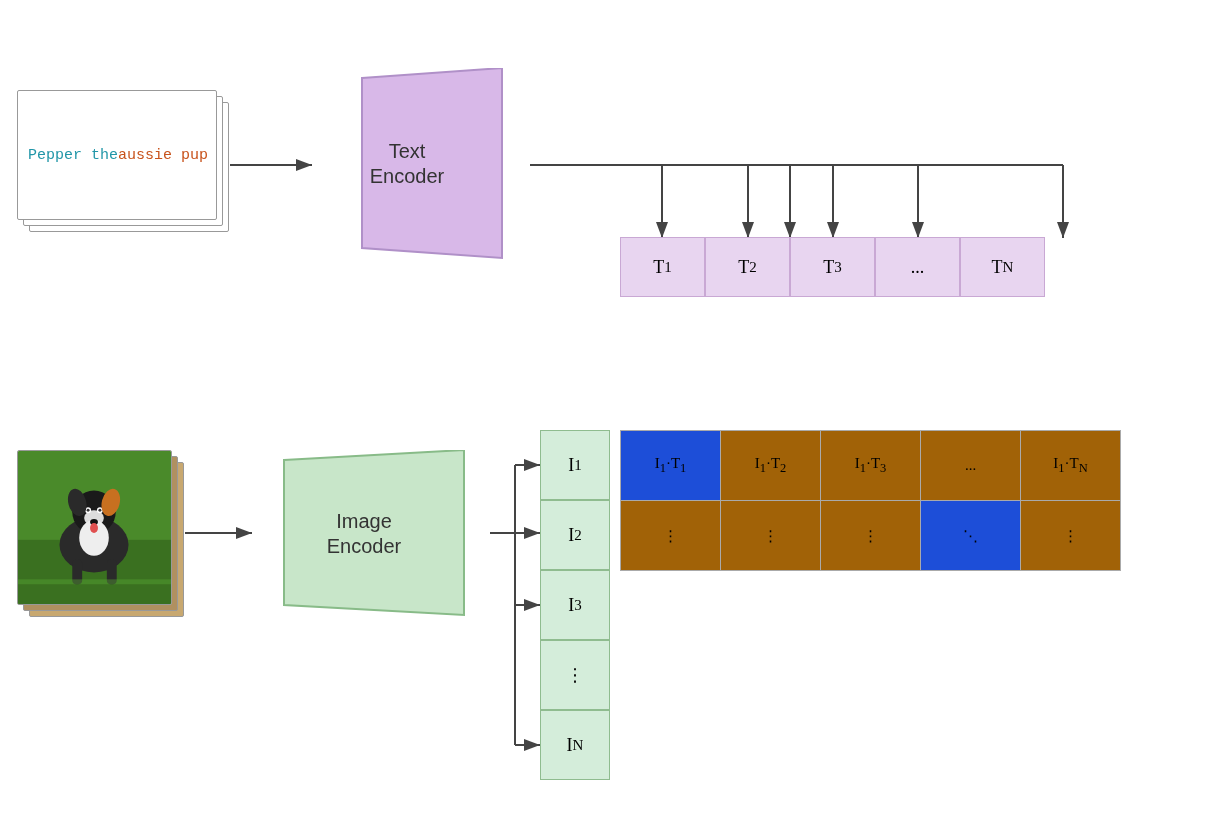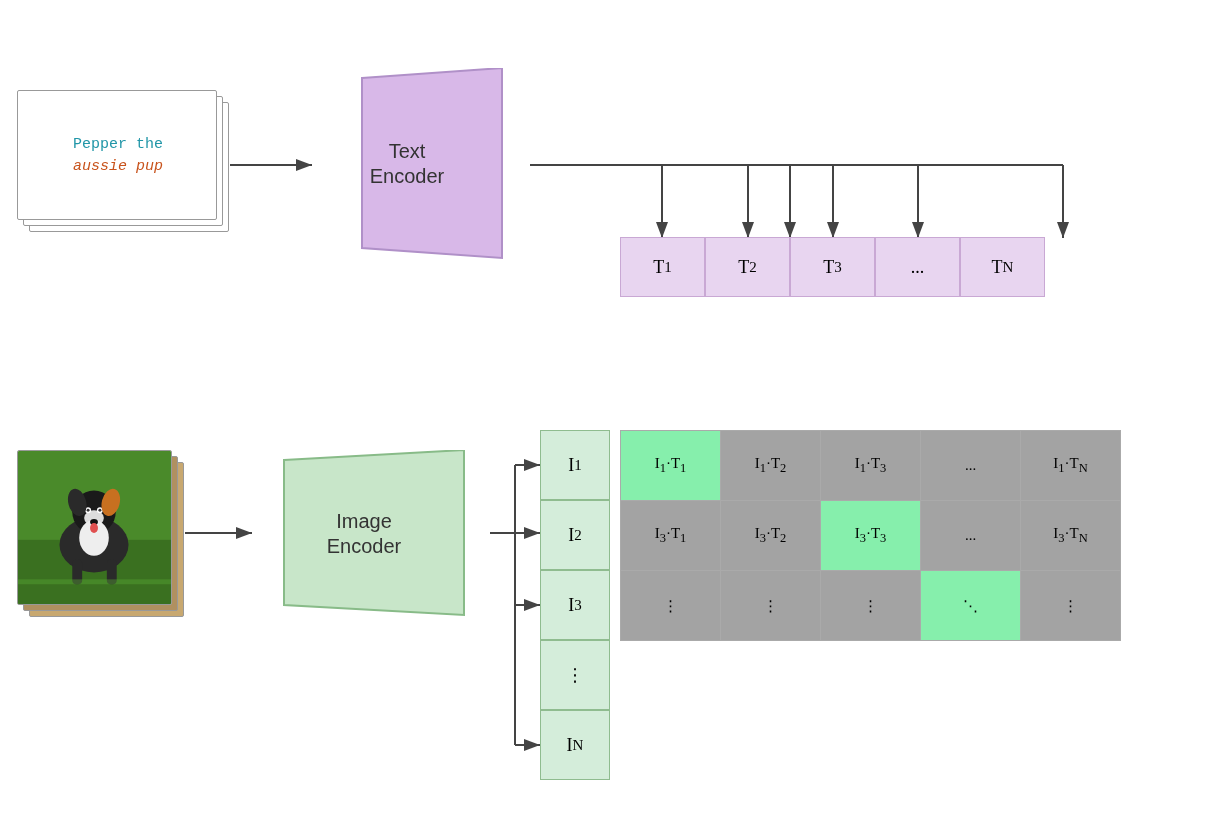--- a/index.html
+++ b/index.html
@@ -42,24 +42,23 @@
       display: flex;
       align-items: center;
       justify-content: center;
       font-family: 'Courier New', monospace;
       font-size: 15px;
       line-height: 1.5;
       text-align: left;
       padding: 10px;
     }
     .text-card-content .line1 { color: #2196a8; }
-    .text-card-content .line2 { color: #c8531c; font-style: italic; }
+    .text-card-content .line2 { color: #c8531c; }
     .text-card-text {
       display: flex;
-      flex-direction: column;
     }
 
     
     .image-cards {
       position: absolute;
       left: 17px;
       top: 450px;
     }
     .image-card {
       position: absolute;
@@ -136,24 +135,24 @@
       top: 430px;
       border-collapse: collapse;
     }
     .matrix td {
       width: 100px;
       height: 70px;
       border: 1.5px solid #aaa;
       text-align: center;
       vertical-align: middle;
       font-size: 15px;
-      background: #a3a3a3;
+      background: #a16207;
     }
     .matrix td.diagonal {
-      background: #86efac;
+      background: #1d4ed8;
     }
   </style>
 </head>
 <body>
 
 <div class="diagram">
 
   <svg class="arrow-svg" xmlns="http://www.w3.org/2000/svg">
     <defs>
       <marker id="arrowhead" markerWidth="8" markerHeight="6" refX="8" refY="3" orient="auto">
@@ -282,27 +281,20 @@
   <table class="matrix">
     <tbody>
         <tr>
       <td class="diagonal">I<sub>1</sub>·T<sub>1</sub></td>
       <td>I<sub>1</sub>·T<sub>2</sub></td>
       <td>I<sub>1</sub>·T<sub>3</sub></td>
       <td>...</td>
       <td>I<sub>1</sub>·T<sub>N</sub></td>
     </tr>
     <tr>
-      <td>I<sub>3</sub>·T<sub>1</sub></td>
-      <td>I<sub>3</sub>·T<sub>2</sub></td>
-      <td class="diagonal">I<sub>3</sub>·T<sub>3</sub></td>
-      <td>...</td>
-      <td>I<sub>3</sub>·T<sub>N</sub></td>
-    </tr>
-    <tr>
       <td>⋮</td>
       <td>⋮</td>
       <td>⋮</td>
       <td class="diagonal">⋱</td>
       <td>⋮</td>
     </tr>
   </tbody>
     </table>
 
 </div>

